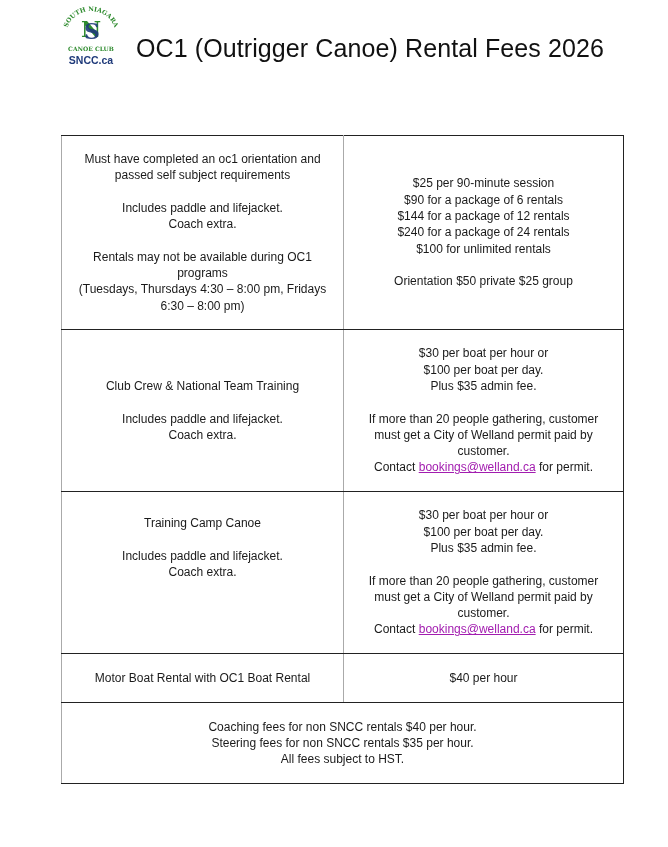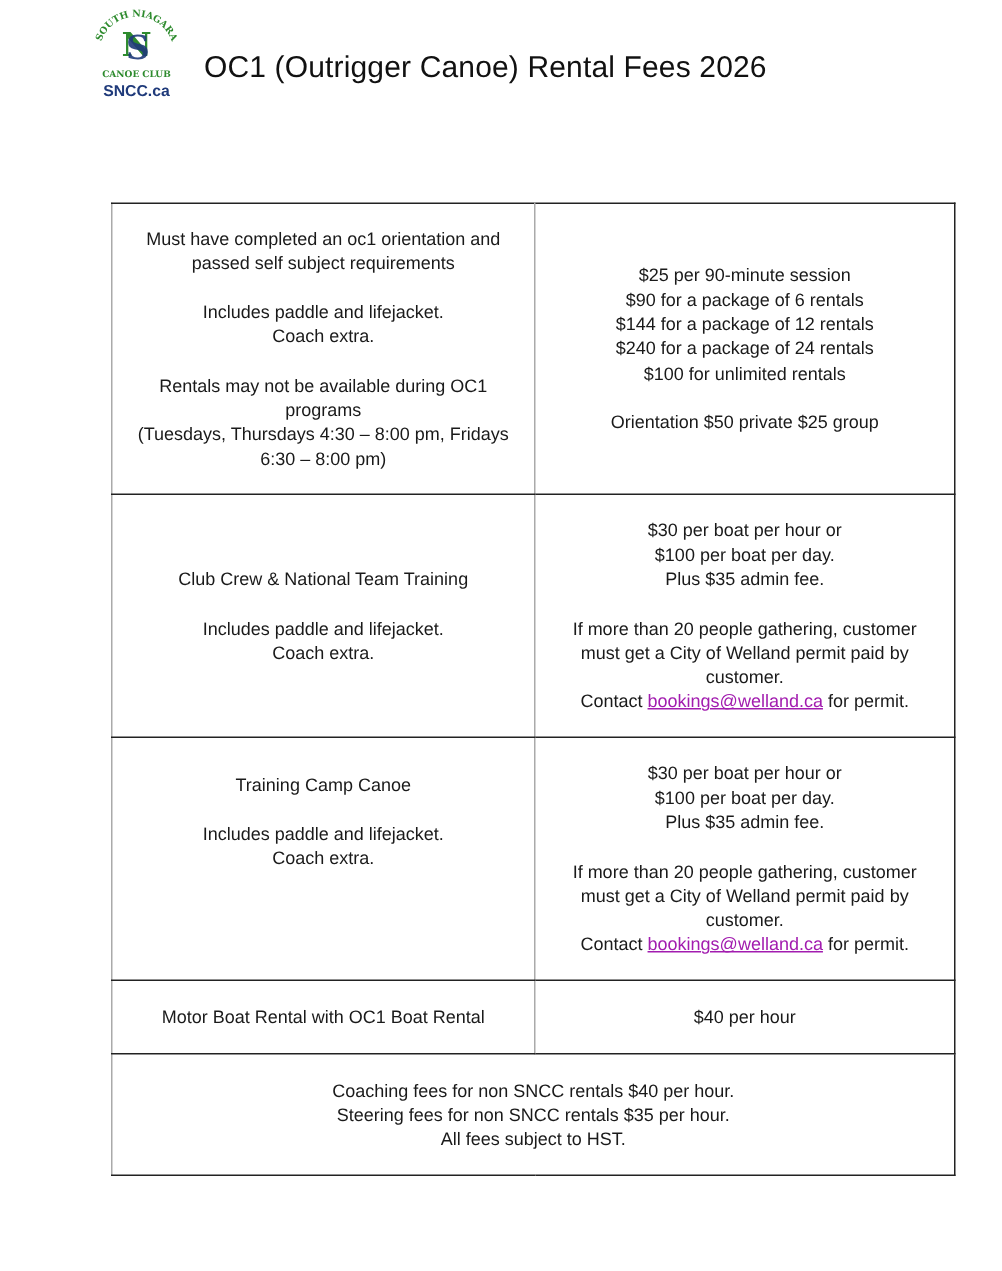--- a/index.html
+++ b/index.html
@@ -27,29 +27,29 @@
       left: 0;
       top: 0;
       width: 70px;
       height: 62px;
     }
     .logo svg { display: block; }
     .page-title {
       position: absolute;
       left: 80px;
       top: 28px;
-      font-size: 20px;
+      font-size: 25px;
       font-weight: normal;
       color: #111111;
       white-space: nowrap;
       letter-spacing: 0.1px;
     }
     .fee-table {
       position: absolute;
-      left: 74px;
+      left: 61px;
       top: 135px;
       width: 563px;
       border-collapse: collapse;
       font-size: 12px;
       line-height: 16.3px;
       color: #1a1a1a;
     }
     .fee-table td {
       text-align: center;
       vertical-align: middle;

